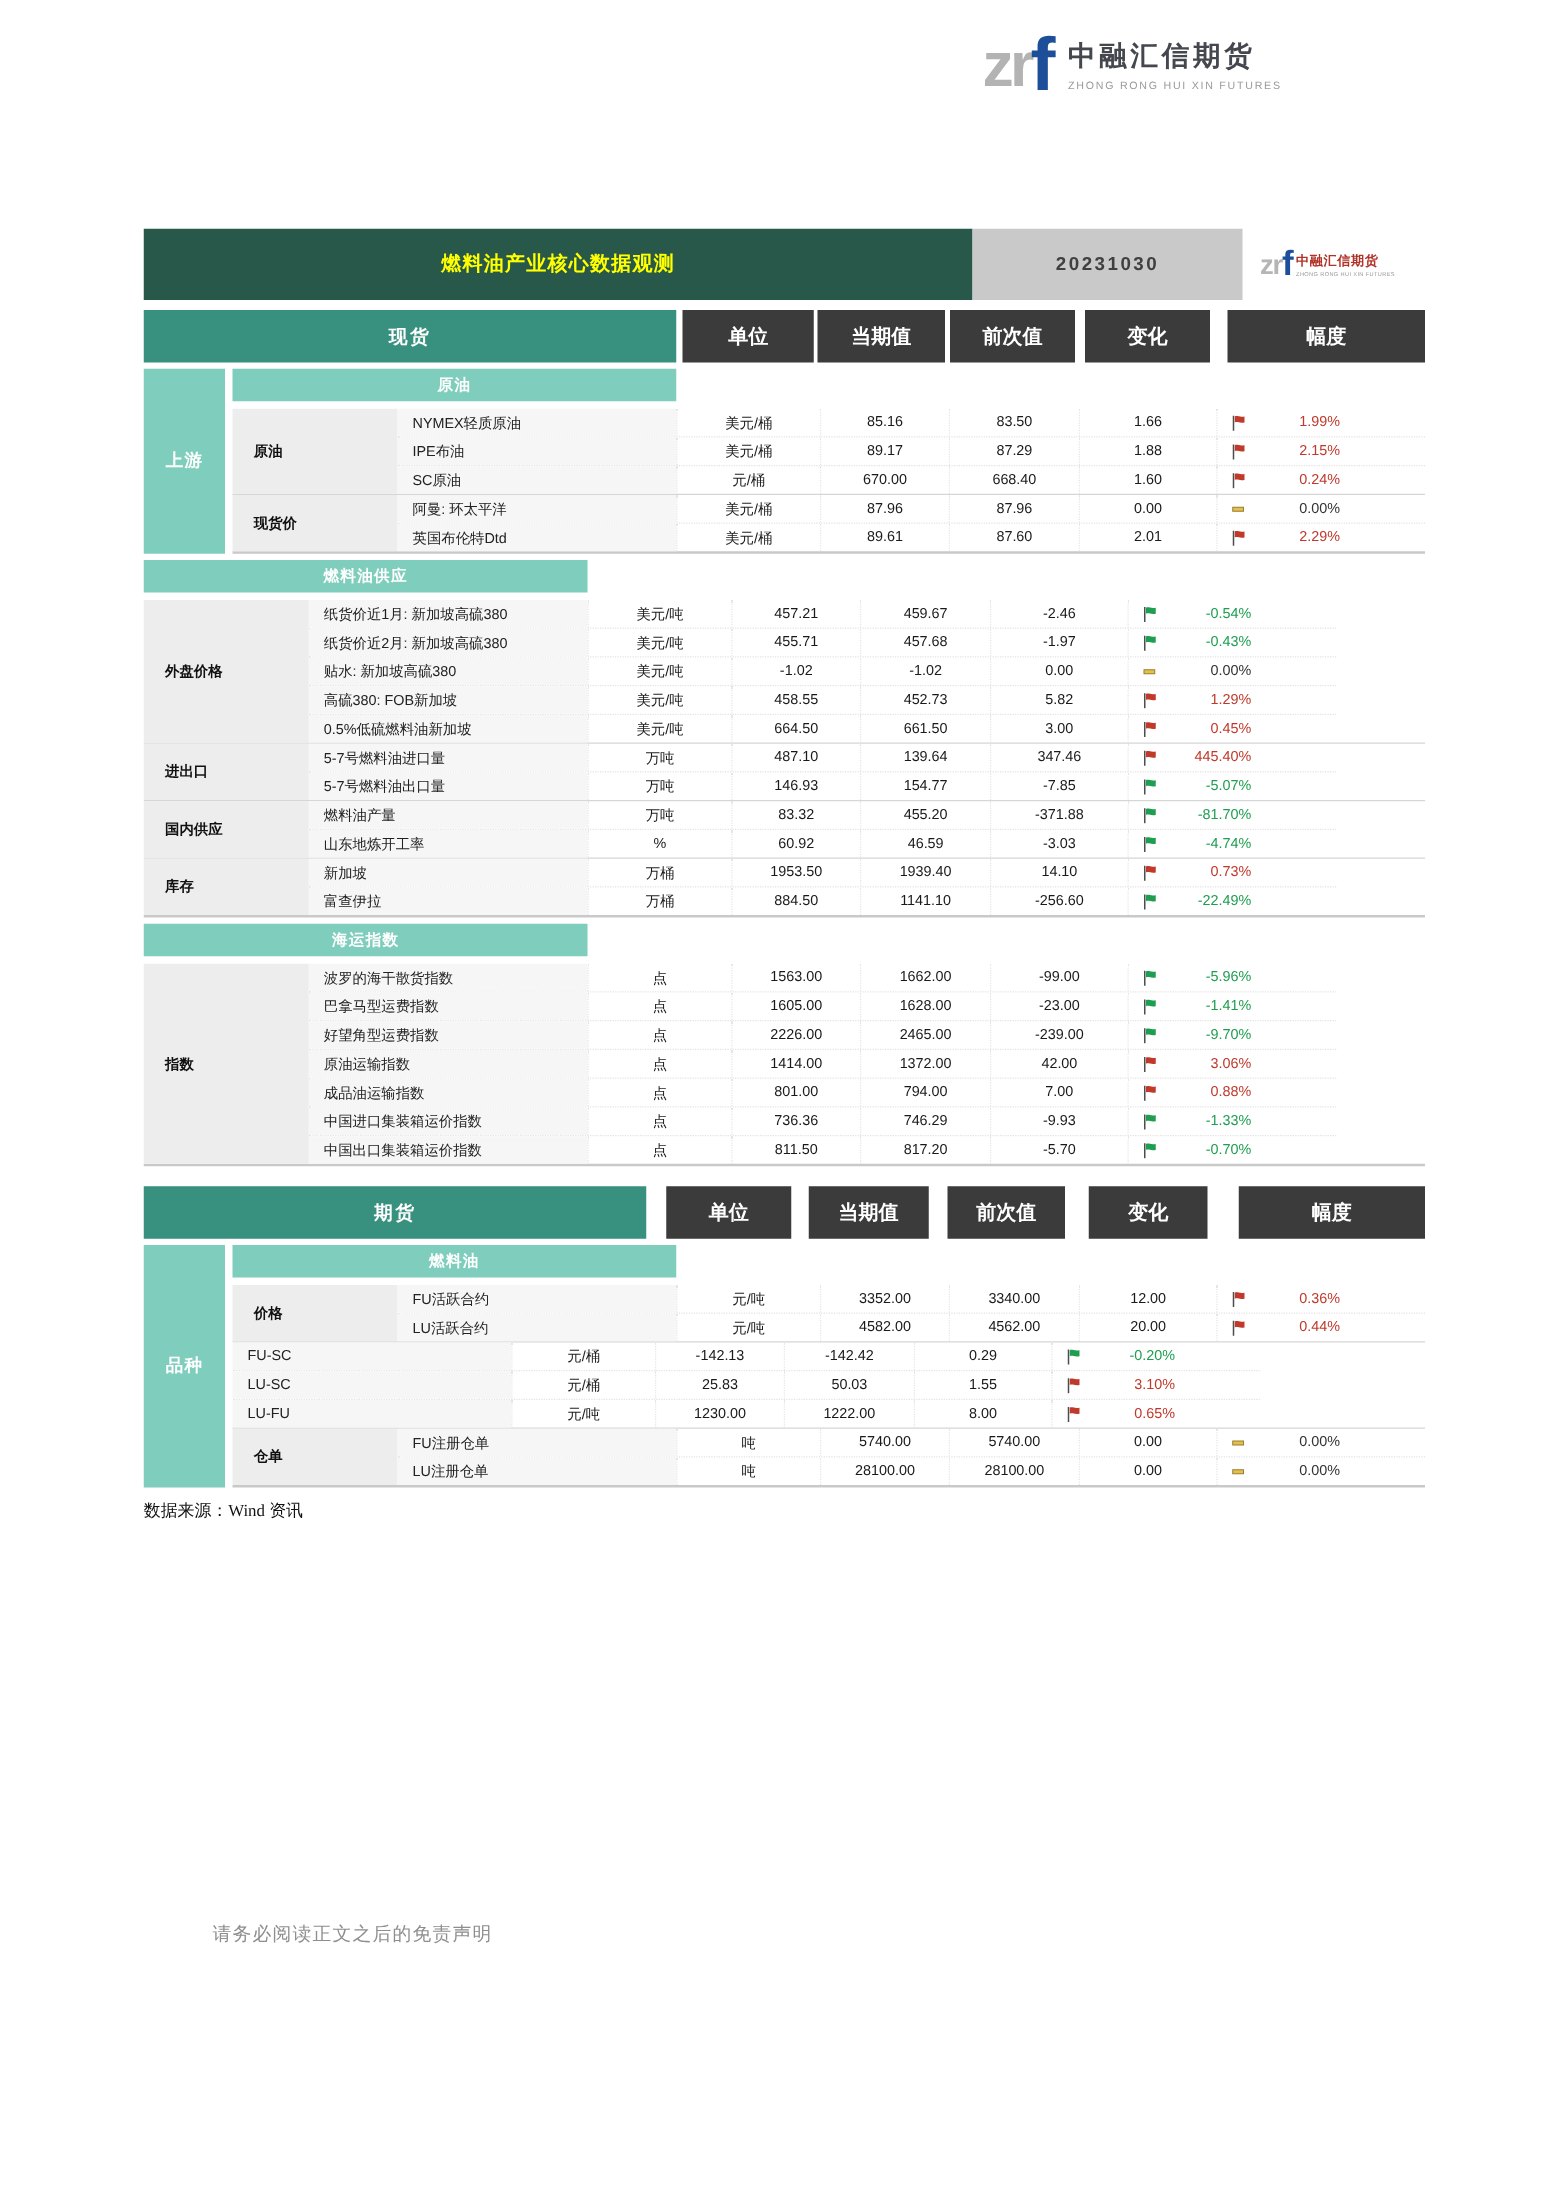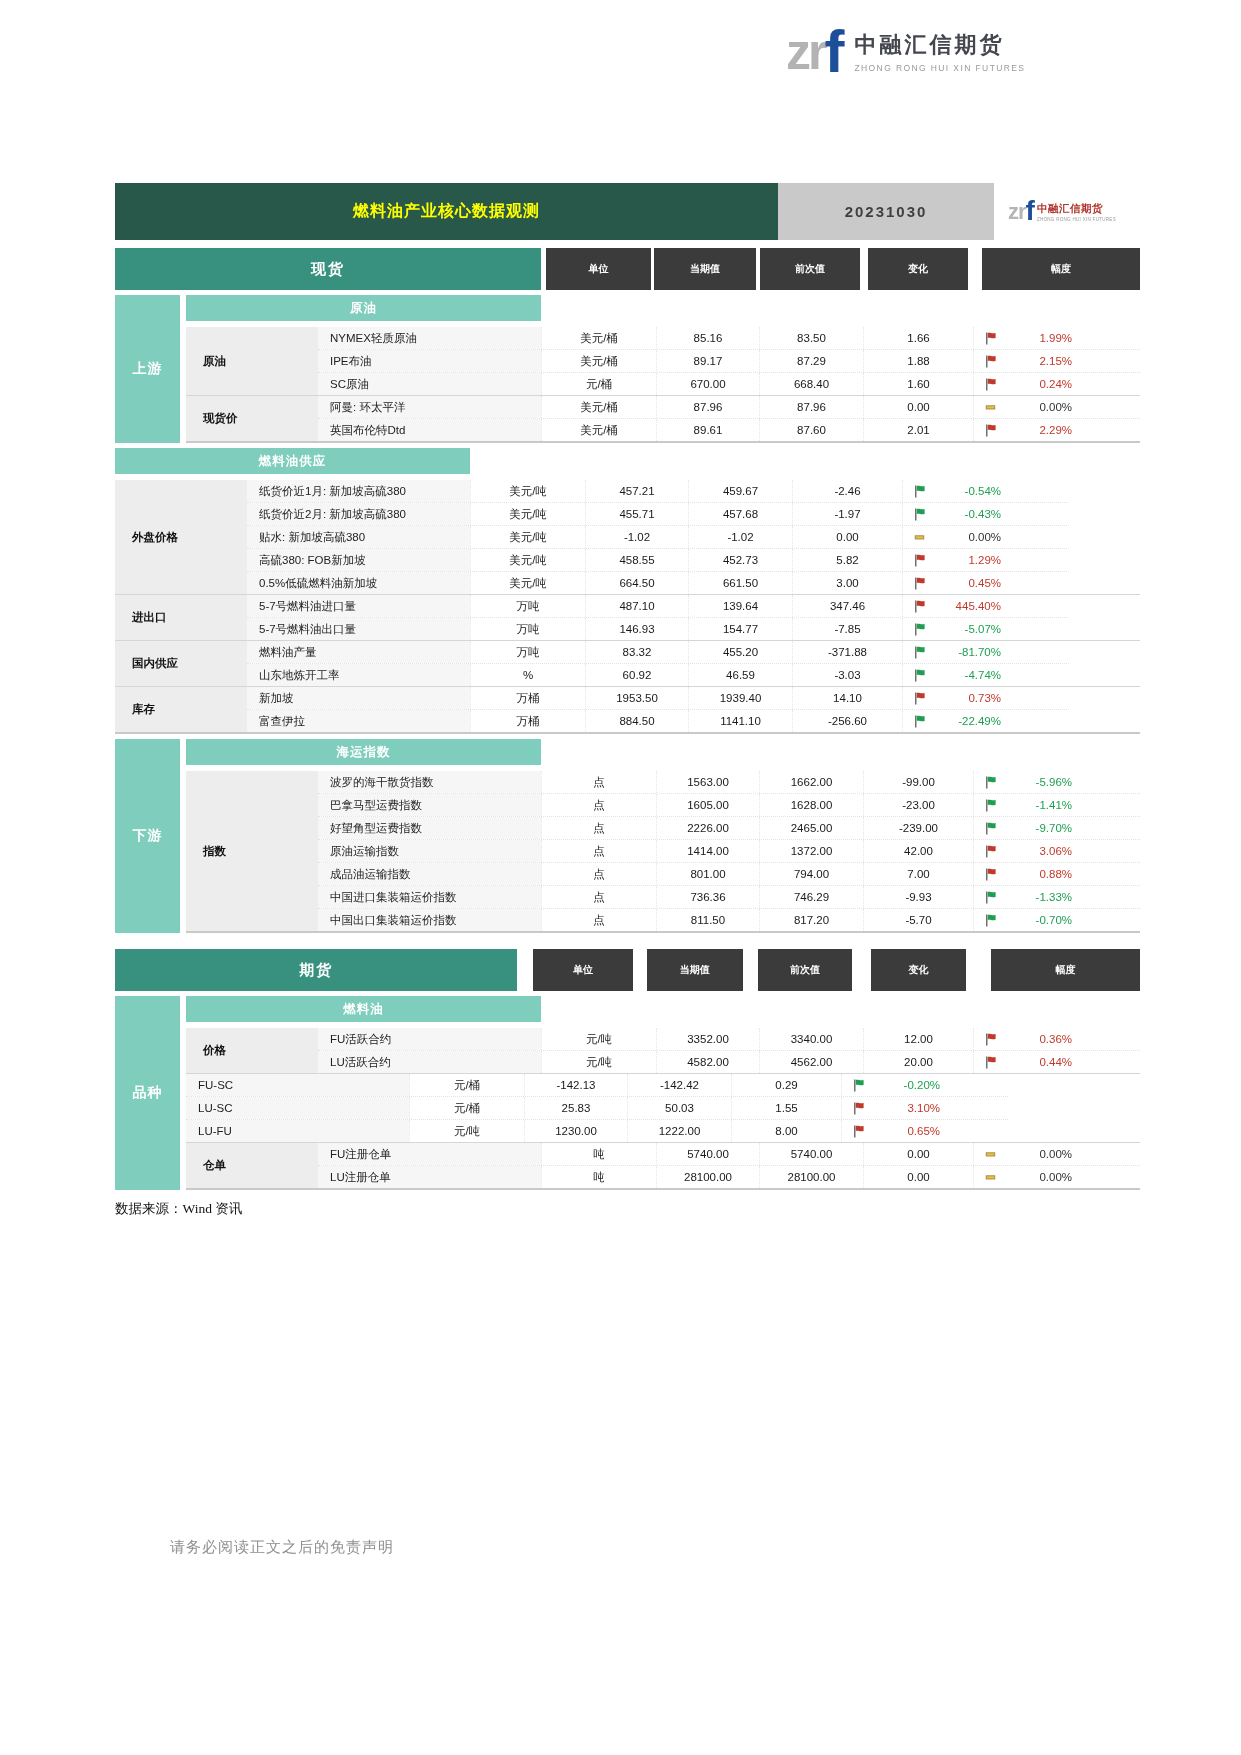--- a/index.html
+++ b/index.html
@@ -23,21 +23,21 @@
   .titlebar-logo{flex:1;display:flex;align-items:center;justify-content:flex-start;padding-left:14px;box-sizing:border-box;}
   .mini-zr{font-size:22px;font-weight:bold;color:#b5b5b5;letter-spacing:-1px;line-height:1;}
   .mini-f{font-size:28px;font-weight:bold;color:#1c4e9a;line-height:0.8;}
   .mini-txt{display:flex;flex-direction:column;margin-left:2px;}
   .mini-cn{font-size:10.5px;color:#b03228;font-weight:bold;letter-spacing:0.5px;}
   .mini-en{font-size:4.5px;color:#999;letter-spacing:0.3px;margin-top:1px;}
   
   .thead{display:flex;height:42px;margin:8px 0 5px 0;}
   #tables .thead:not(:first-child){margin-top:16px;gap:11px;}
   .th-main{width:426px;background:#37917e;color:#fff;font-weight:bold;font-size:15px;display:flex;align-items:center;justify-content:center;letter-spacing:2px;}
-  .th{background:#3b3b3b;color:#fff;font-weight:bold;font-size:10px;display:flex;align-items:center;justify-content:center;}
+  .th{background:#3b3b3b;color:#fff;font-weight:bold;font-size:16px;display:flex;align-items:center;justify-content:center;}
   .th0{width:105px;margin-left:5px;}
   .th1{width:102px;margin-left:3px;}
   .th2{width:100px;margin-left:4px;}
   .th3{width:100px;margin-left:8px;}
   .th4{width:158px;margin-left:14px;}
   
   .section{display:flex;margin-bottom:5px;}
   .strip{width:65px;background:#7fcebd;display:flex;align-items:center;justify-content:center;margin-right:6px;}
   .strip-label{color:#fff;font-weight:bold;font-size:14px;letter-spacing:1px;}
   .content{flex:1;}
@@ -365,23 +365,20 @@
                     </svg>
                     <span class="pct-val" style="color: rgb(30, 158, 80);">-22.49%</span>
                   </div>
                 </div>
               </div>
             </div>
           </div>
         </div>
       </div>
       <div class="section">
-        <div class="strip">
-          <div class="strip-label">下游</div>
-        </div>
         <div class="content">
           <div class="band">海运指数</div>
           <div class="rows-wrap">
             <div class="group">
               <div class="g-label">指数</div>
               <div class="g-rows">
                 <div class="row">
                   <div class="c-ind">波罗的海干散货指数</div>
                   <div class="c-unit">点</div>
                   <div class="c-cur">1563.00</div>

